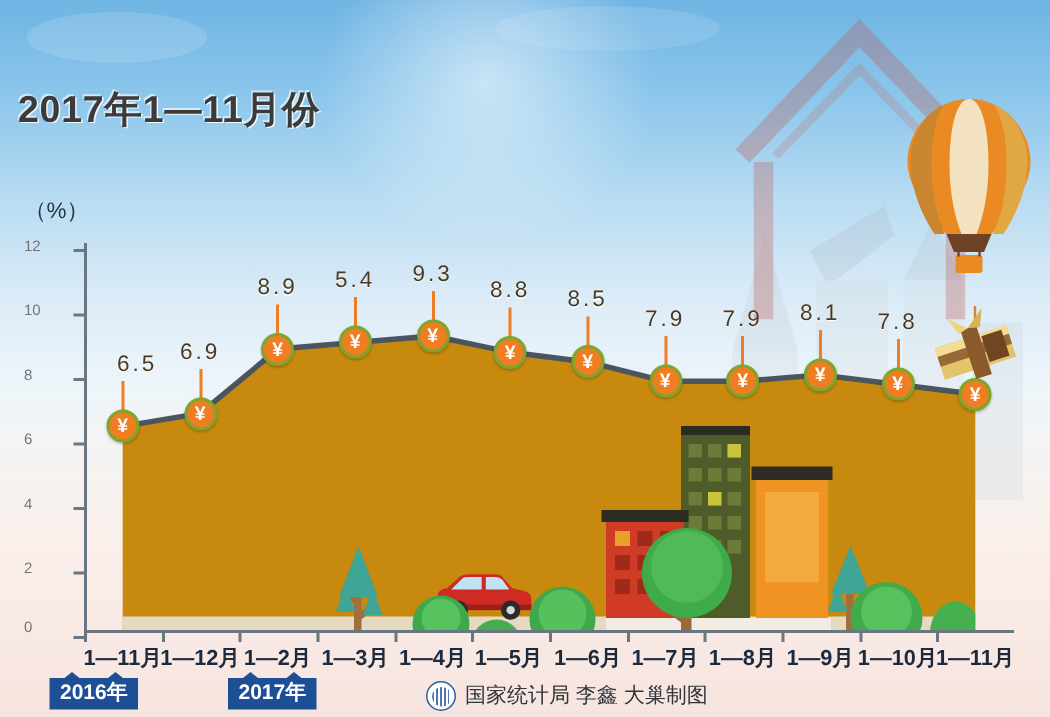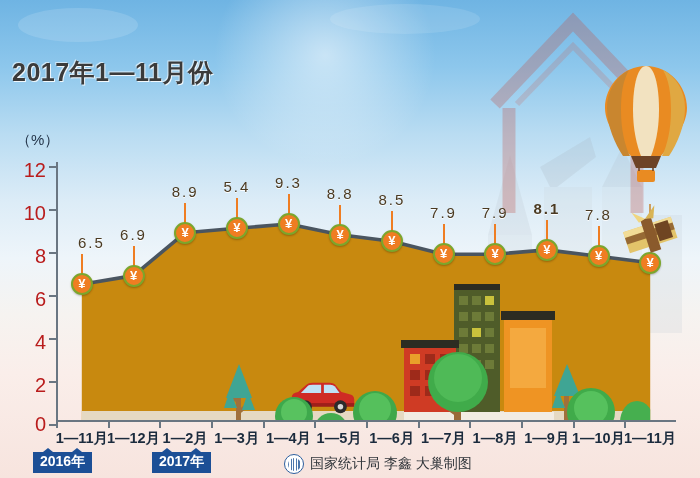--- a/index.html
+++ b/index.html
@@ -41,21 +41,21 @@
     font-size:41px;font-weight:bold;color:#2b2b2b;letter-spacing:0px;
     text-shadow:
       2px 0 0 #fff,-2px 0 0 #fff,0 2px 0 #fff,0 -2px 0 #fff,
       2px 2px 0 #fff,-2px 2px 0 #fff,2px -2px 0 #fff,-2px -2px 0 #fff,
       3px 3px 3px rgba(0,0,0,.18);
     white-space:nowrap;
   }
 
   
   .pct-label{position:absolute;left:16px;top:131px;font-size:15px;color:#24354a;}
-  .ytick{position:absolute;right:0;font-size:20px;color:#b91c1c;text-align:right;width:30px;}
+  .ytick{position:absolute;right:0;font-size:10px;color:#737373;width:30px;}
   .ylabels{position:absolute;left:12px;top:0;width:34px;height:478px;}
   .axis-line{position:absolute;background:#6a7682;}
 
   
   #plot{position:absolute;left:56px;top:166px;width:620px;height:256px;}
   #plot svg{display:block;}
 
   
   .pin{position:absolute;width:0;height:0;}
   .pin-stem{position:absolute;left:-1px;width:2px;background:#ef7d22;}
@@ -347,21 +347,21 @@
           <div class="pin-val" style="top: -50px;">7.9</div>
           <div class="pin-dot" style="top: -11px; background: rgb(239, 125, 34); border-color: rgb(124, 166, 44);">¥</div>
         </div>
         <div class="pin" style="left: 439.167px; top: 88.15px;">
           <div class="pin-stem" style="height: 26px; top: -30px; background: rgb(239, 125, 34);"></div>
           <div class="pin-val" style="top: -50px;">7.9</div>
           <div class="pin-dot" style="top: -11px; background: rgb(239, 125, 34); border-color: rgb(124, 166, 44);">¥</div>
         </div>
         <div class="pin" style="left: 490.833px; top: 83.85px;">
           <div class="pin-stem" style="height: 26px; top: -30px; background: rgb(239, 125, 34);"></div>
-          <div class="pin-val" style="top: -50px; font-weight: bold;">8.1</div>
+          <div class="pin-val" style="top: -50px;">8.1</div>
           <div class="pin-dot" style="top: -11px; background: rgb(239, 125, 34); border-color: rgb(124, 166, 44);">¥</div>
         </div>
         <div class="pin" style="left: 542.5px; top: 90.3px;">
           <div class="pin-stem" style="height: 26px; top: -30px; background: rgb(239, 125, 34);"></div>
           <div class="pin-val" style="top: -50px;">7.8</div>
           <div class="pin-dot" style="top: -11px; background: rgb(239, 125, 34); border-color: rgb(124, 166, 44);">¥</div>
         </div>
         <div class="pin" style="left: 594.167px; top: 96.75px;">
           <div class="pin-dot" style="top: -11px; background: rgb(239, 125, 34); border-color: rgb(124, 166, 44);">¥</div>
         </div>

